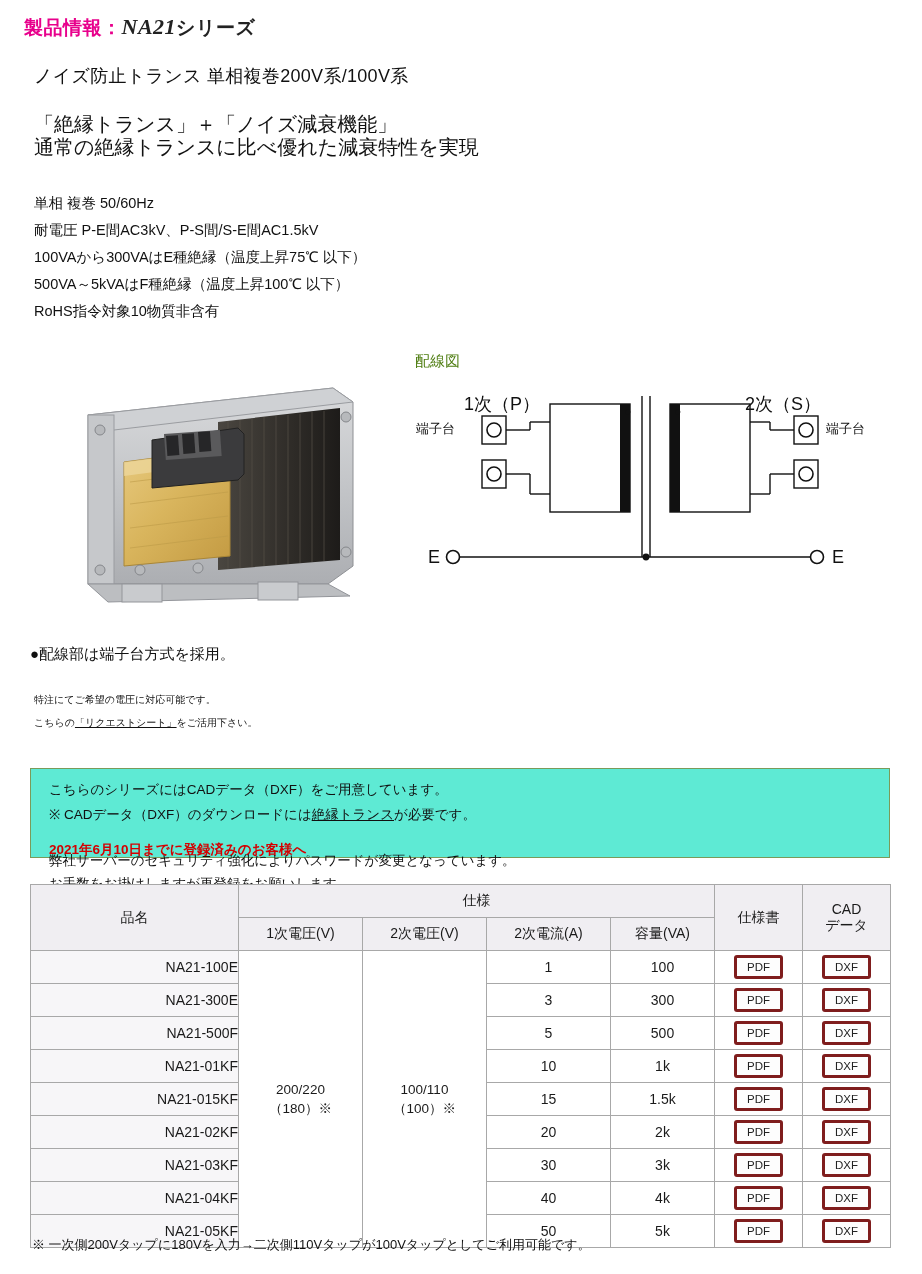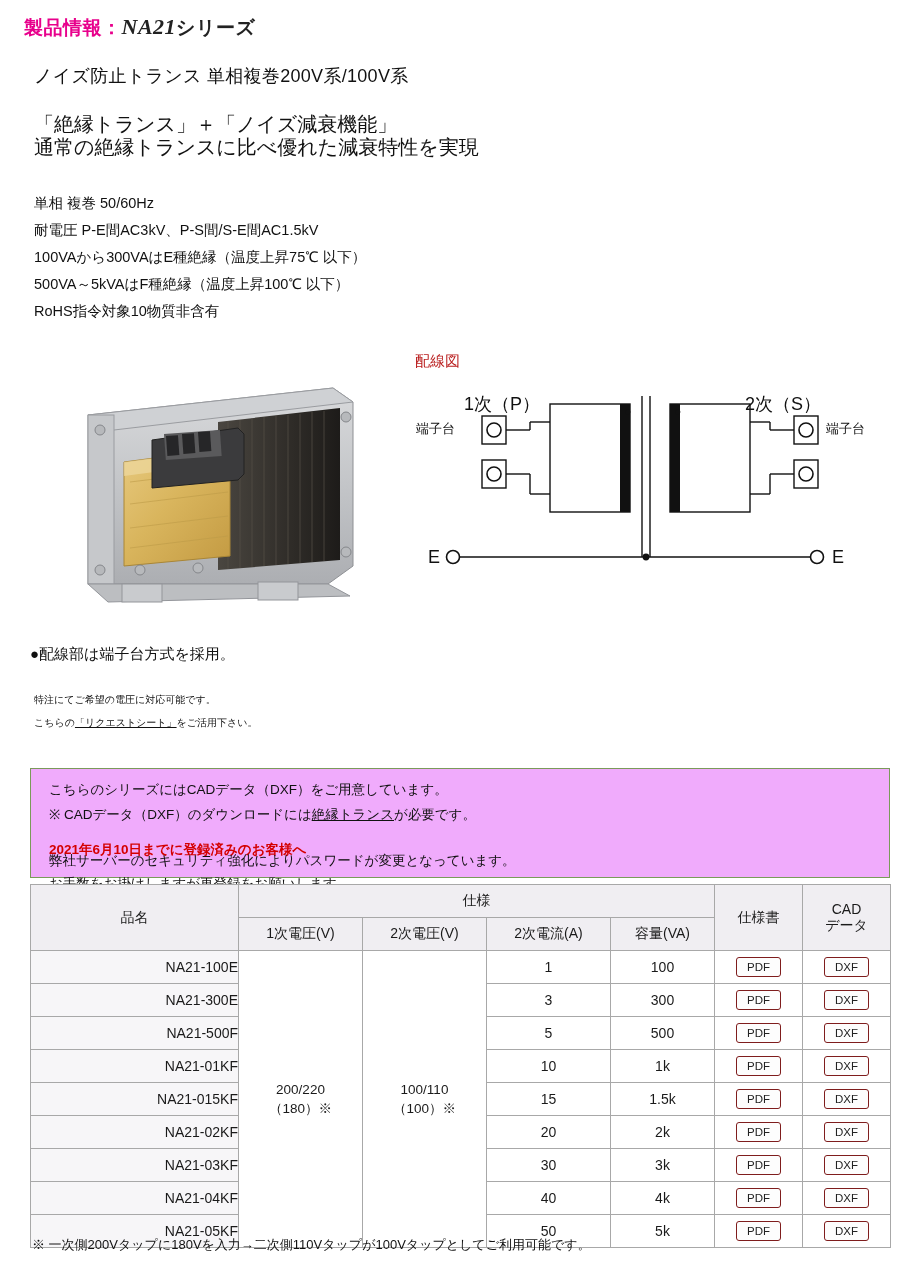--- a/index.html
+++ b/index.html
@@ -82,21 +82,21 @@
     height: 238px;
   }
   .photo svg { display:block; }
 
   
   .diagram-title {
     position: absolute;
     top: 352px;
     left: 415px;
     font-size: 15px;
-    color: #b91c1c;
+    color: #4d7c0f;
     font-family: Liberation Mono, monospace;
   }
   .diagram {
     position: absolute;
     top: 382px;
     left: 420px;
     width: 470px;
     height: 215px;
   }
   .diagram svg { display: block; }
@@ -128,24 +128,24 @@
     color: #111;
     text-decoration: underline;
   }
 
   
   .cadbox {
     position: absolute;
     top: 768px;
     left: 30px;
     width: 860px;
-    height: 110px;
+    height: 90px;
     border: 1px solid #7a9a5a;
     box-sizing: border-box;
-    background: #f0abfc;
+    background: #5eead4;
   }
   .cadbox .line {
     position: absolute;
     left: 18px;
     font-size: 13.5px;
     color: #111;
     white-space: nowrap;
   }
   .cadbox .l1 { top: 12px; }
   .cadbox .l2 { top: 36px; }
@@ -181,21 +181,21 @@
   table.spec td.name {
     text-align: right;
     background: #f7f6f8;
   }
   table.spec td.merge {
     font-size: 13.5px;
     line-height: 19px;
   }
   .btn {
     display: inline-block;
-    border: 1px solid #7f1d1d;
+    border: 3px solid #7f1d1d;
     border-radius: 3px;
     background: #fdfdfd;
     font-size: 11.5px;
     padding: 2px 10px;
     color: #222;
     line-height: 14px;
     cursor: pointer;
   }
   .footnote {
     position: absolute;

